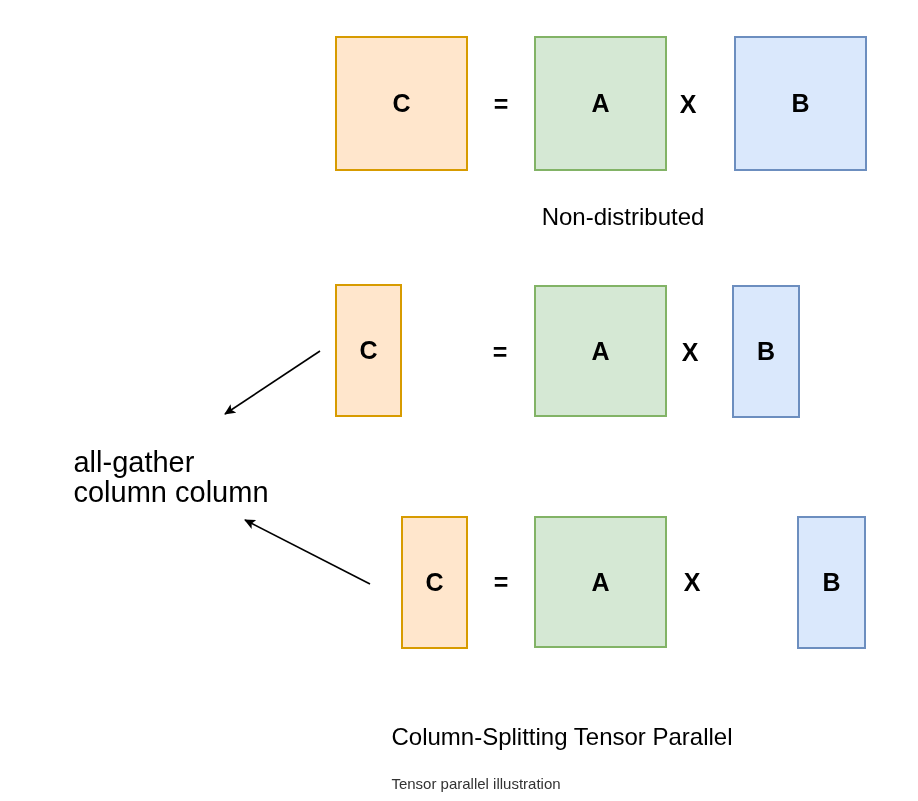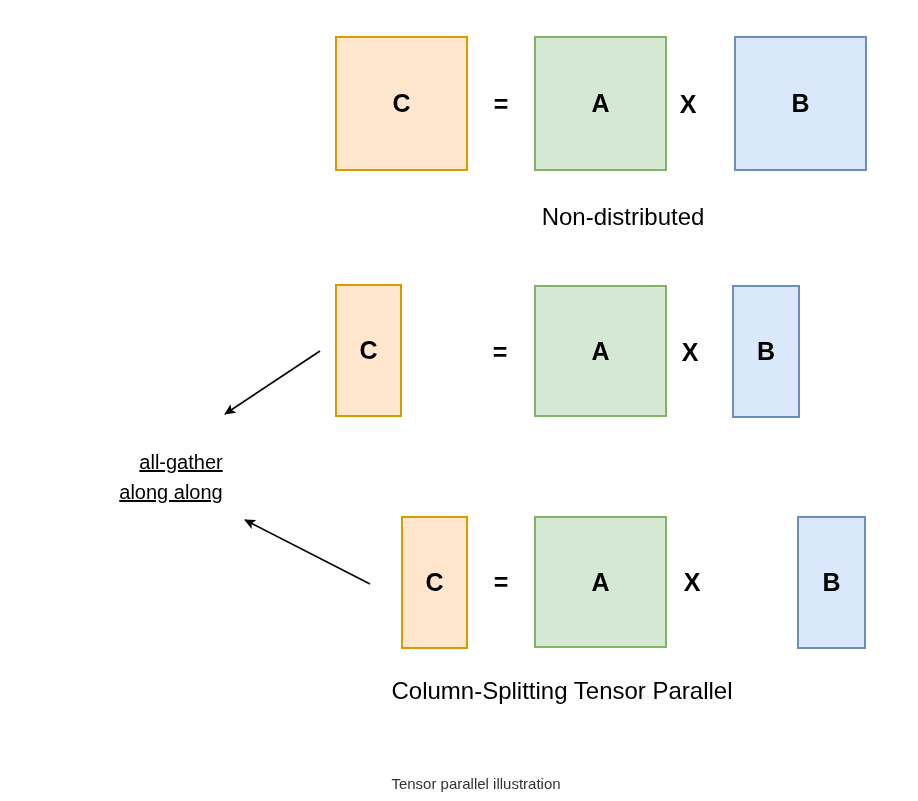--- a/index.html
+++ b/index.html
@@ -41,26 +41,25 @@
   .row-label {
     position: absolute;
     transform: translateX(-50%);
     font-size: 24px;
     color: #000000;
     white-space: nowrap;
   }
   .annotation {
     position: absolute;
     transform: translateX(-50%);
-    font-size: 20px;
+    font-size: 29px;
     line-height: 30px;
     color: #000000;
-    text-align: right;
+    text-align: left;
     white-space: nowrap;
-    text-decoration: underline;
   }
   .fig-caption {
     position: absolute;
     transform: translateX(-50%);
     font-size: 15px;
     color: #333333;
     white-space: nowrap;
   }
   .arrows {
     position: absolute;
@@ -83,21 +82,21 @@
   .r2-b { left: 732px; top: 285px; width: 68px;  height: 133px; }
   .r2-eq { left: 500px; top: 352px; }
   .r2-x  { left: 690px; top: 352px; }
 
   
   .r3-c { left: 401px; top: 516px; width: 67px;  height: 133px; }
   .r3-a { left: 534px; top: 516px; width: 133px; height: 132px; }
   .r3-b { left: 797px; top: 516px; width: 69px;  height: 133px; }
   .r3-eq { left: 501px; top: 582px; }
   .r3-x  { left: 692px; top: 582px; }
-  .r3-label { left: 562px; top: 677px; }
+  .r3-label { left: 562px; top: 723px; }
 
   .all-gather { left: 171px; top: 447px; }
   .caption-pos { left: 476px; top: 775px; }
 </style>
 </head>
 <body>
 
 <div class="canvas">
 
   <div class="mbox orange r1-c">C</div>
@@ -115,21 +114,21 @@
 
   <div class="mbox orange r3-c">C</div>
   <div class="op r3-eq">=</div>
   <div class="mbox green r3-a">A</div>
   <div class="op r3-x">X</div>
   <div class="mbox blue r3-b">B</div>
   <div class="row-label r3-label">Column-Splitting Tensor Parallel</div>
 
   <div class="annotation all-gather">
     <div>all-gather</div>
-    <div>along along</div>
+    <div>column column</div>
   </div>
 
   <svg class="arrows" width="918" height="801" viewBox="0 0 918 801" xmlns="http://www.w3.org/2000/svg">
     <defs>
       <marker id="arrowhead" markerWidth="13" markerHeight="12" refX="10" refY="5" orient="auto" markerUnits="userSpaceOnUse">
         <path d="M0,0 L11,5 L0,10 L2.5,5 z" fill="#000000"></path>
       </marker>
     </defs>
     <line x1="320" y1="351" x2="225" y2="414" stroke="#000000" stroke-width="1.6" marker-end="url(#arrowhead)"></line>
     <line x1="370" y1="584" x2="245" y2="520" stroke="#000000" stroke-width="1.6" marker-end="url(#arrowhead)"></line>

